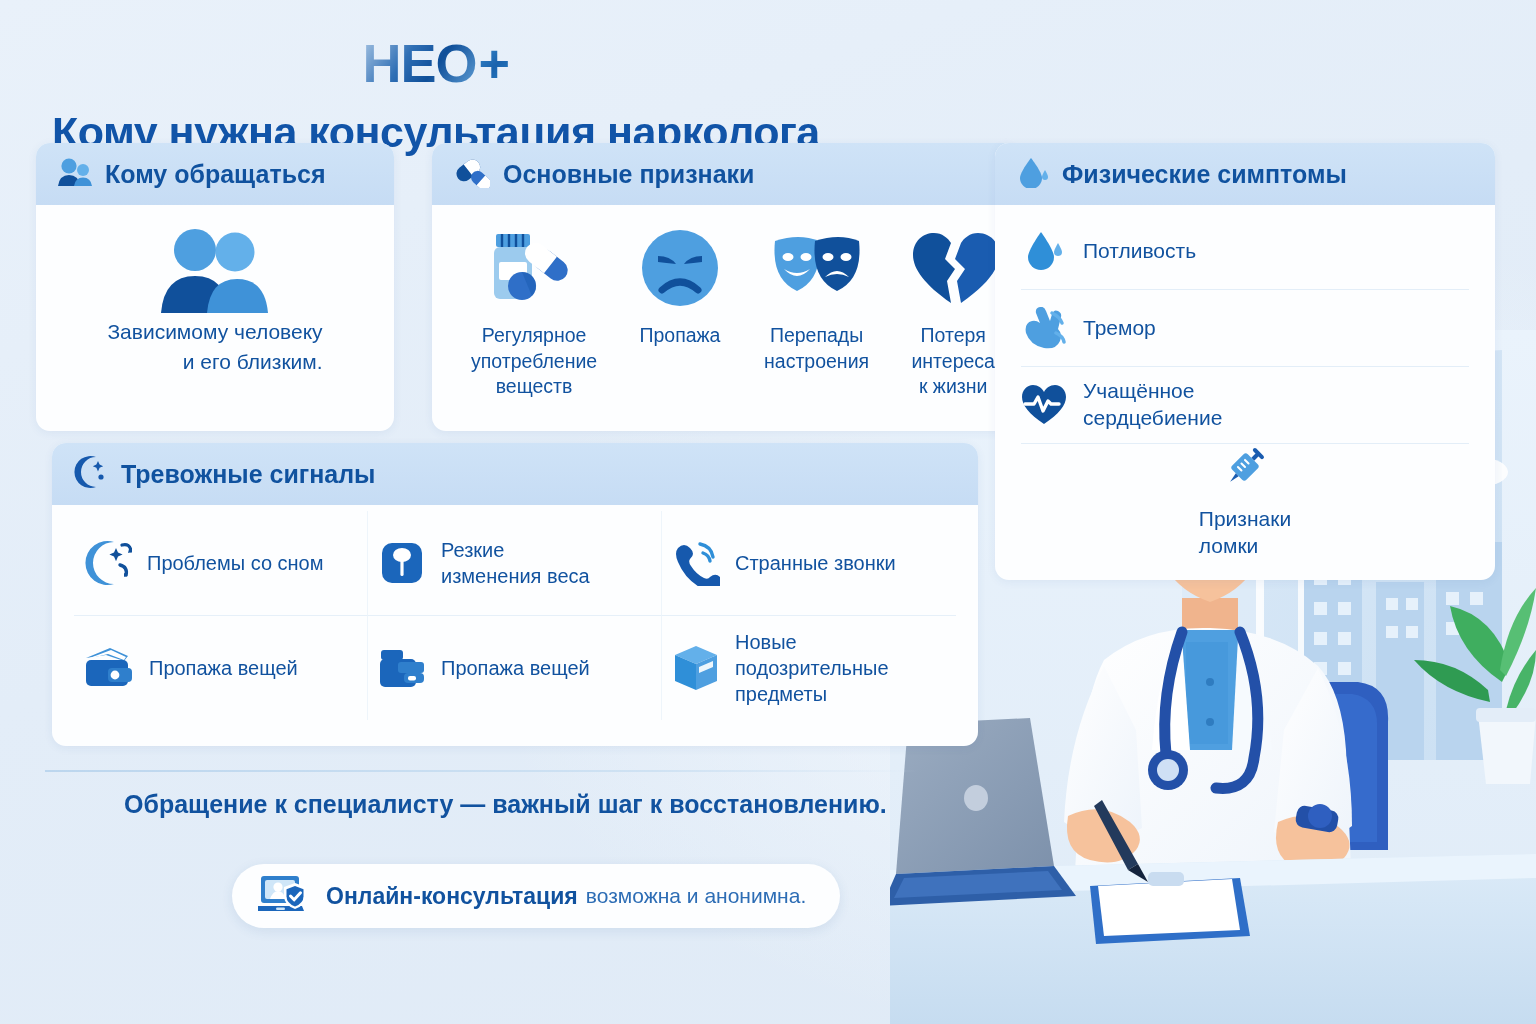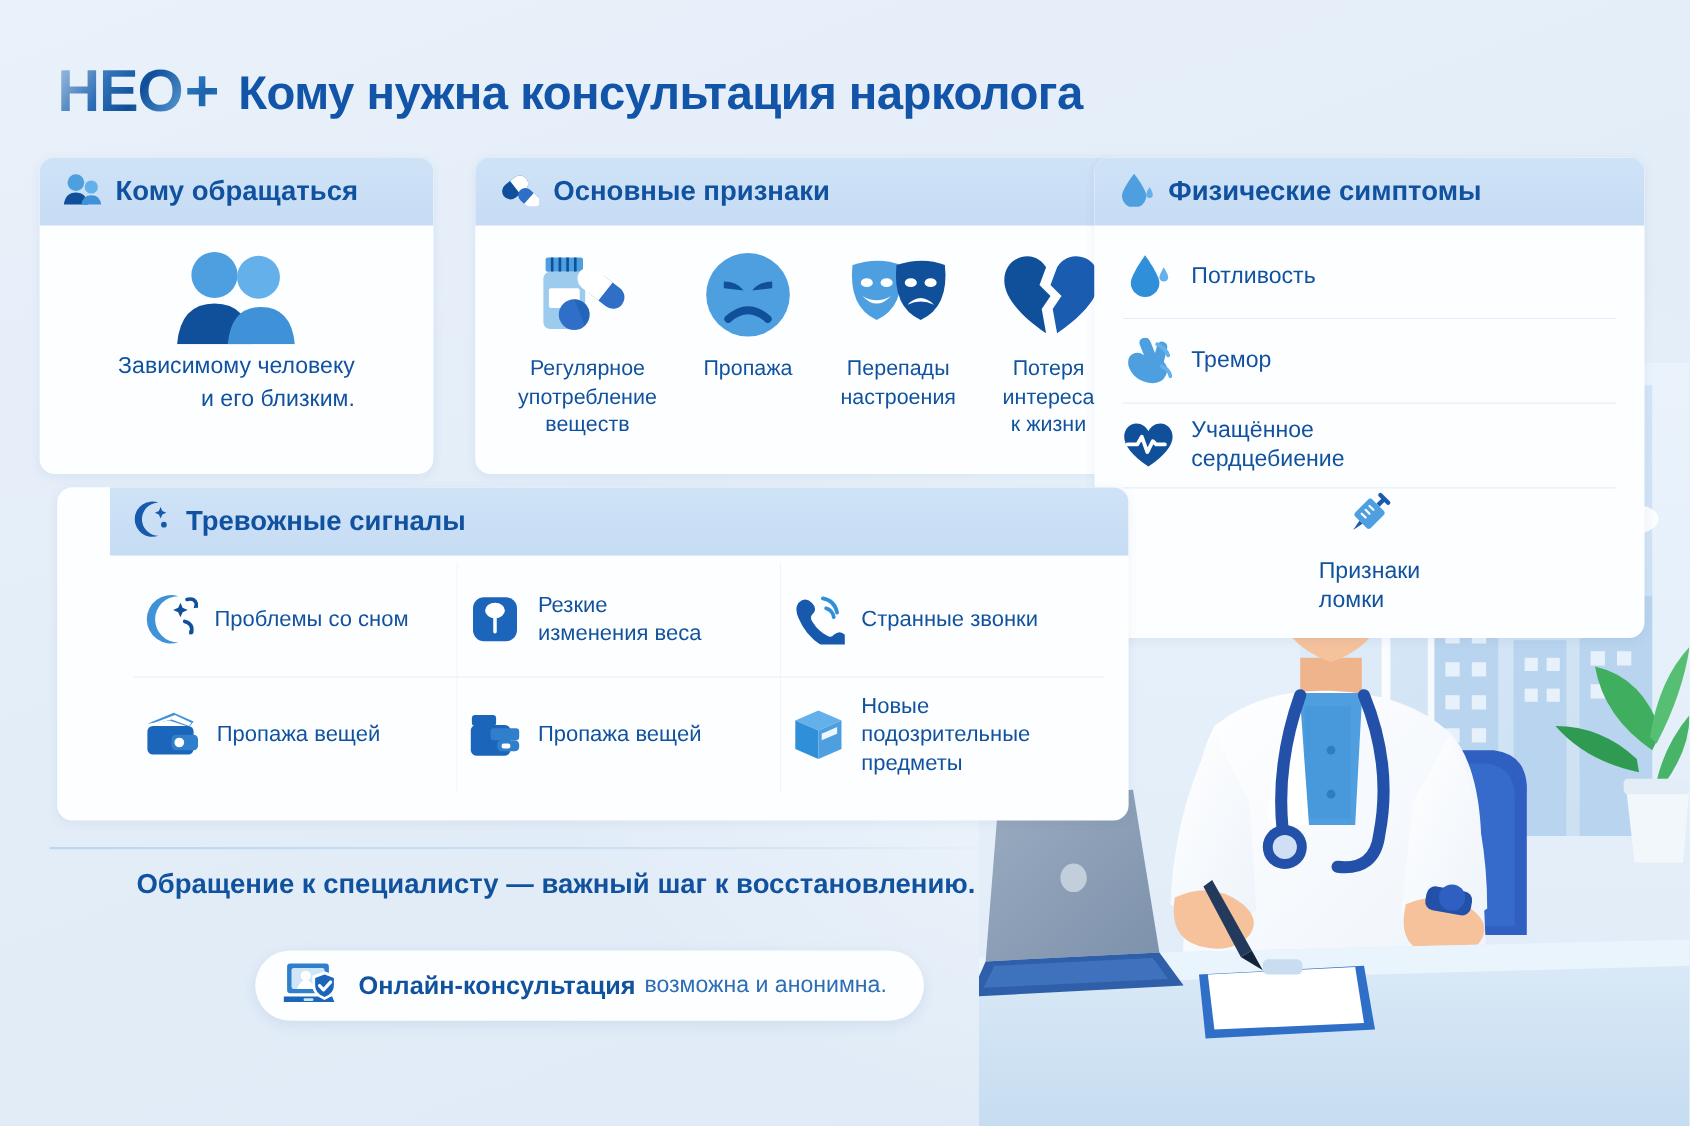--- a/index.html
+++ b/index.html
@@ -12,21 +12,21 @@
   #stage{position:absolute;inset:0;
     background:
       radial-gradient(1200px 700px at 78% 62%, #f3f8fd 0%, rgba(243,248,253,0) 60%),
       linear-gradient(160deg,#e9f1fa 0%,#e3edf8 45%,#dfeaf6 100%);
   }
 
   
   #scene{position:absolute;left:890px;top:330px;width:646px;height:694px;overflow:hidden;}
 
   
-  #header{position:absolute;left:52px;top:36px;height:74px;display:flex;align-items:flex-end;gap:18px;}
+  #header{position:absolute;left:52px;top:36px;height:74px;display:flex;align-items:center;gap:18px;flex-direction:column;}
   #logo{font-size:54px;font-weight:bold;letter-spacing:-1px;line-height:1;display:flex;align-items:center;}
   #logo .g{
     background:linear-gradient(125deg,#a9c6e4 0%,#2f6fb5 38%,#0f4f99 62%,#63a2d8 100%);
     -webkit-background-clip:text;background-clip:text;color:transparent;
   }
   #logo .plus{
     margin-left:2px;
     background:linear-gradient(135deg,#3f93d4 0%,#1b63ad 55%,#2f86c9 100%);
     -webkit-background-clip:text;background-clip:text;color:transparent;
   }
@@ -36,21 +36,21 @@
   .card{position:absolute;border-radius:14px;background:#fdfeff;
         box-shadow:0 2px 10px rgba(40,90,150,.07);overflow:hidden;}
   .card-head{height:62px;background:linear-gradient(180deg,#cfe3f7 0%,#c6dcf4 100%);
         display:flex;align-items:center;gap:13px;padding:0 22px;}
   .card-head .ttl{font-size:25px;font-weight:bold;color:#10529f;white-space:nowrap;}
   .card-body{padding:0;}
 
   #card-who{left:36px;top:143px;width:358px;height:288px;}
   #card-signs{left:432px;top:143px;width:585px;height:288px;}
   #card-phys{left:995px;top:143px;width:500px;height:437px;}
-  #card-alerts{left:52px;top:443px;width:926px;height:303px;padding-left:48px;}
+  #card-alerts{left:52px;top:443px;width:926px;height:303px;}
 
   
   #who-inner{display:flex;flex-direction:column;align-items:center;padding-top:22px;}
   #who-text{text-align:right;font-size:21px;line-height:1.45;color:#11529f;}
 
   
   #signs-grid{display:flex;padding:20px 10px 0 10px;}
   .sign{flex:1;display:flex;flex-direction:column;align-items:center;margin-left:29px;}
   .sign .ic{height:86px;display:flex;align-items:center;justify-content:center;}
   .sign .lb{margin-top:12px;text-align:center;font-size:19.5px;line-height:1.32;color:#11529f;}

